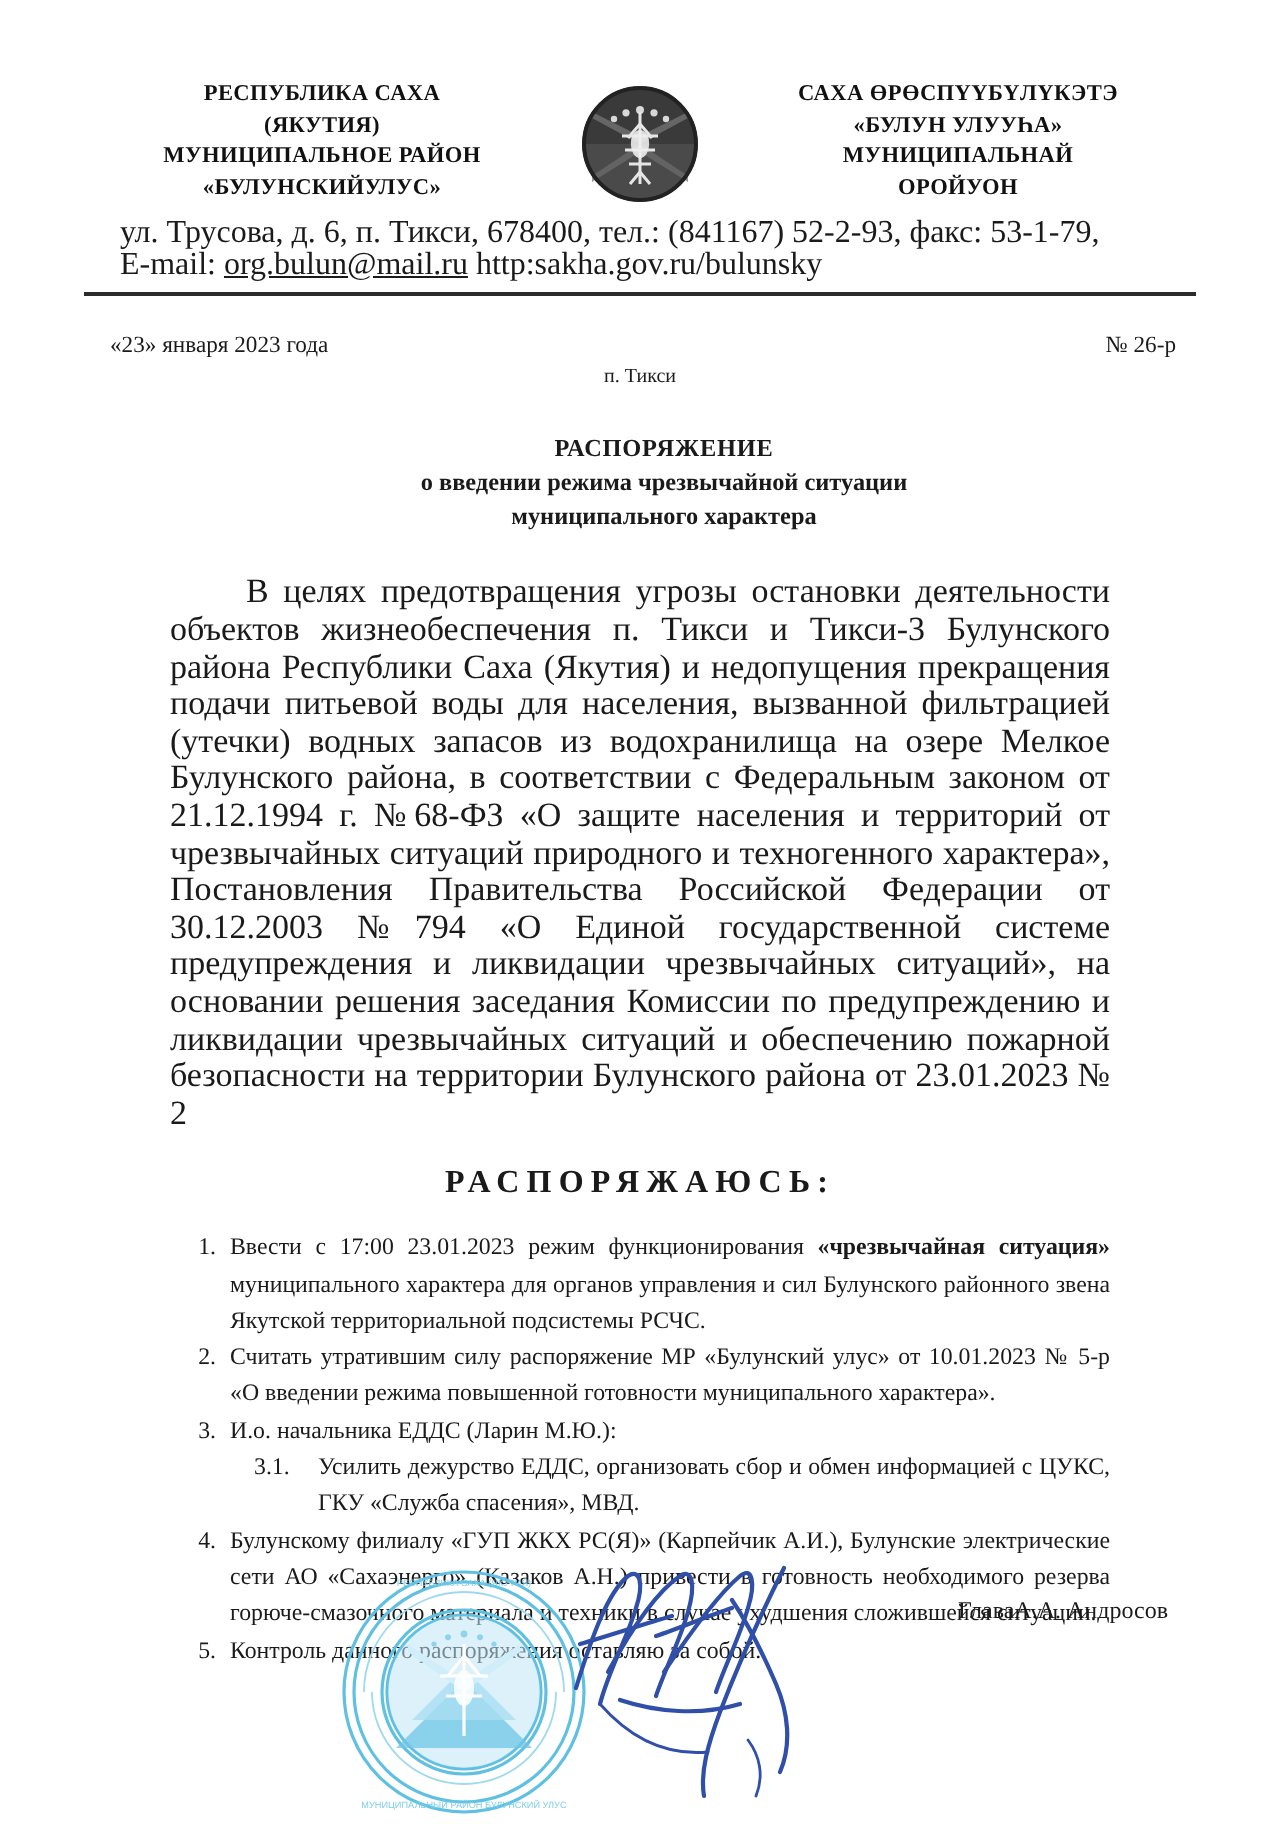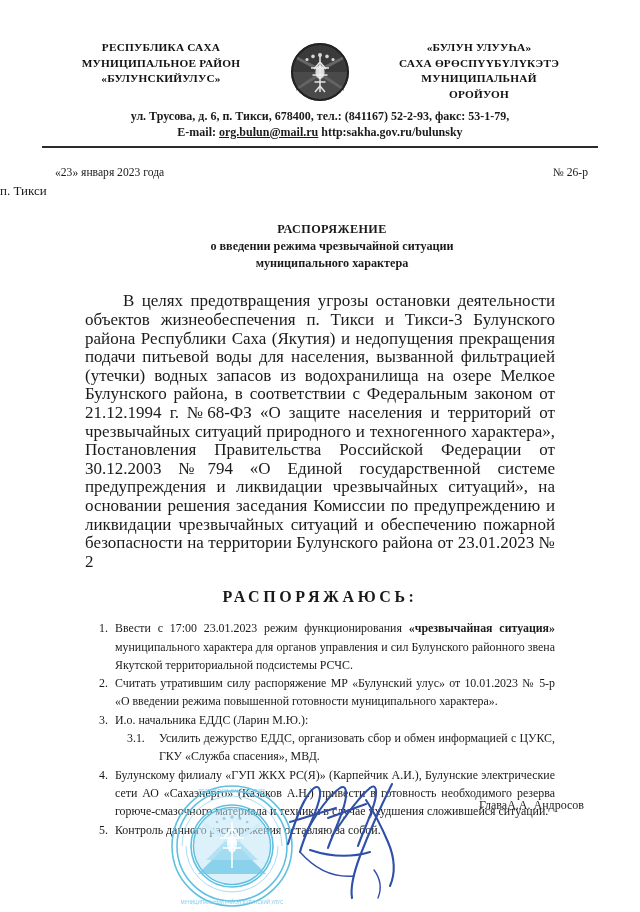--- a/index.html
+++ b/index.html
@@ -43,47 +43,47 @@
   .lh-col div { white-space: nowrap; }
   .lh-emblem {
     flex: 0 0 66px;
     display: flex;
     justify-content: center;
     padding-top: 2px;
   }
   .emblem-svg { display: block; }
 
   .contact {
-    text-align: center;
-    font-size: 12px;
+    text-align: left;
+    font-size: 16px;
     line-height: 15.5px;
     margin-top: 7px;
     padding: 0 60px;
     color: #1a1a1a;
-    font-weight: bold;
   }
   .contact .u { text-decoration: underline; }
 
   .rule {
     margin: 6px 42px 0 42px;
     height: 2px;
     background: #2b2b2b;
   }
 
   
   .daterow {
     display: flex;
     justify-content: space-between;
     padding: 18px 52px 0 55px;
     font-size: 11.6px;
     color: #1a1a1a;
     gap: 40px;
   }
   .place {
-    font-size: 13px;
+    text-align: center;
+    font-size: 10px;
     margin-top: 4px;
   }
 
   
   .title-block {
     text-align: center;
     margin-top: 22px;
     font-weight: bold;
     font-size: 12.2px;
     line-height: 17px;
@@ -172,20 +172,21 @@
 </style>
 </head>
 <body>
 
 <div class="page">
 
   <div class="letterhead">
 
     <div class="lh-col">
       <div>РЕСПУБЛИКА САХА</div>
+      <div>(ЯКУТИЯ)</div>
       <div>МУНИЦИПАЛЬНОЕ РАЙОН</div>
       <div>«БУЛУНСКИЙУЛУС»</div>
     </div>
 
     <div class="lh-emblem">
       <svg class="emblem-svg" width="60" height="60" viewBox="0 0 60 60" aria-hidden="true">
         <circle cx="30" cy="30" r="28" fill="#4a4a4a" stroke="#2a2a2a" stroke-width="1.6"></circle>
         <path d="M2.6 30 A27.4 27.4 0 0 1 57.4 30 Z" fill="#3a3a3a"></path>
         <path d="M6 17 L30 30 L54 17 L54 14 L30 26 L6 14 Z" fill="#6e6e6e" opacity="0.85"></path>
         <path d="M6 46 L30 30 L54 46 L54 49 L30 34 L6 49 Z" fill="#6e6e6e" opacity="0.7"></path>
@@ -203,22 +204,22 @@
           <path d="M24.5 40 L35.5 40"></path>
           <path d="M30 20 L24 27 M30 20 L36 27"></path>
           <path d="M30 44 L25 50 M30 44 L35 50"></path>
         </g>
         <ellipse cx="30" cy="30" rx="4.6" ry="7" fill="#ededed" opacity="0.9"></ellipse>
         <circle cx="30" cy="30" r="28" fill="none" stroke="#222" stroke-width="2"></circle>
       </svg>
     </div>
 
     <div class="lh-col">
+      <div>САХА ӨРӨСПҮҮБҮЛҮКЭТЭ</div>
       <div>«БУЛУН УЛУУҺА»</div>
-      <div>САХА ӨРӨСПҮҮБҮЛҮКЭТЭ</div>
       <div>МУНИЦИПАЛЬНАЙ</div>
       <div>ОРОЙУОН</div>
     </div>
   </div>
 
   <div class="contact">
     <div>ул. Трусова, д. 6, п. Тикси, 678400, тел.: (841167) 52-2-93, факс: 53-1-79,</div>
     <div>
       <span>E-mail:</span>
       <span class="u">org.bulun@mail.ru</span>

